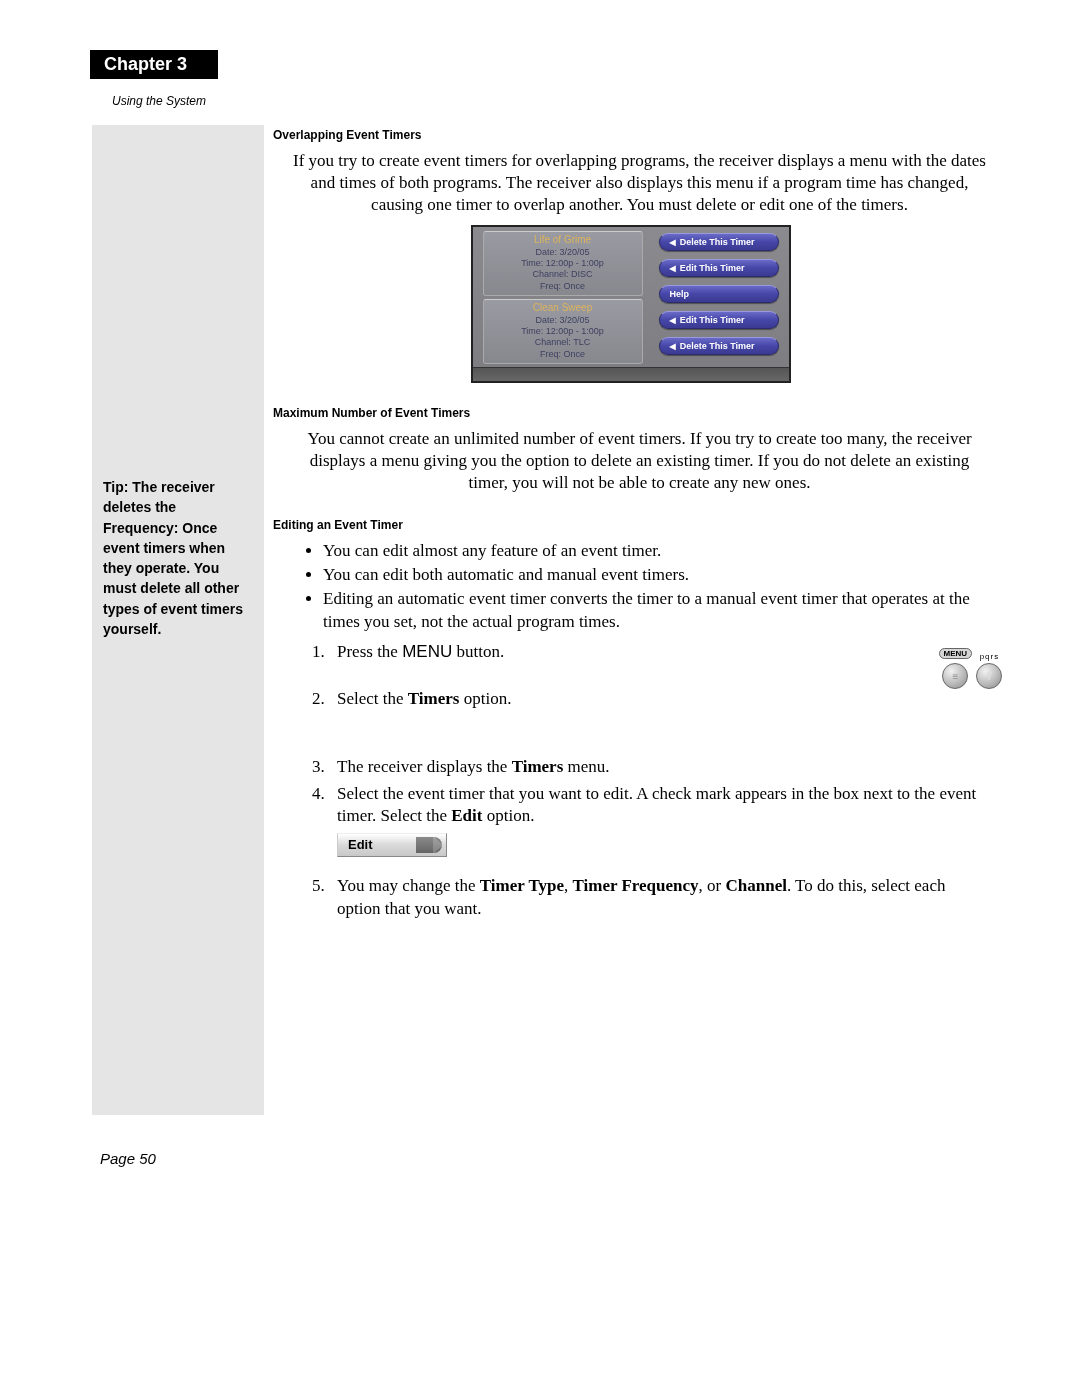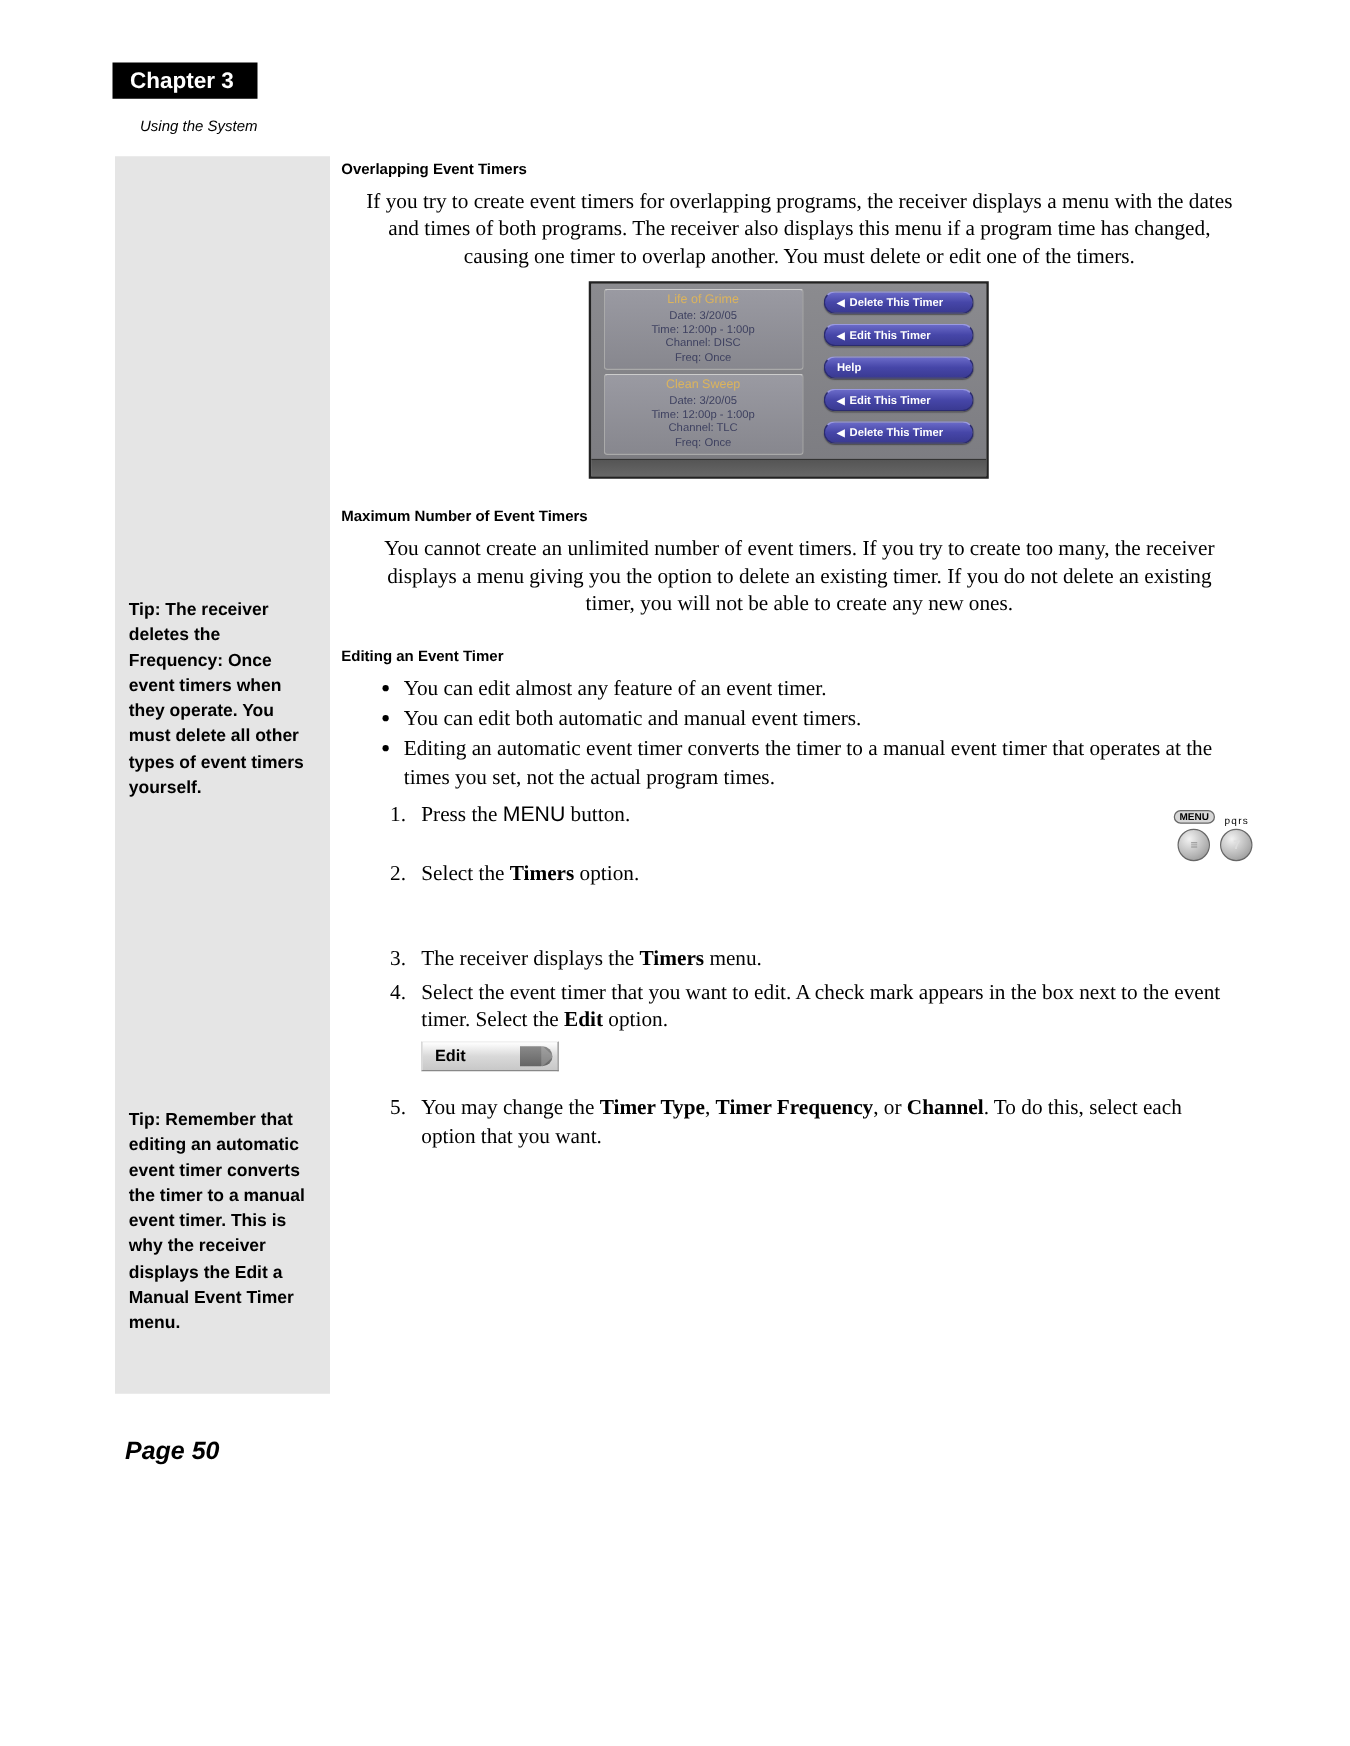--- a/index.html
+++ b/index.html
@@ -20,21 +20,21 @@
   }
   .chapter-badge {
     position: absolute;
     left: 90px; top: 50px;
     background: #000;
     color: #fff;
     font-family: Arial, Helvetica, sans-serif;
     font-weight: bold;
     font-size: 18px;
     padding: 4px 14px;
-    width: 116px;
+    width: 128px;
   }
   .section-title {
     position: absolute;
     left: 112px; top: 94px;
     font-family: Arial, Helvetica, sans-serif;
     font-style: italic;
     font-weight: normal;
     font-size: 12px;
   }
   .sidebar {
@@ -224,37 +224,36 @@
   }
   .edit-btn .arrow::after {
     content:""; position:absolute; right:-1px; top:-1px;
     border-left:10px solid #fff; border-top:9px solid transparent;
     border-bottom:9px solid transparent; opacity:.2;
   }
 
   .page-no {
     position:absolute; left:100px; top:1150px;
     font-family: Arial, Helvetica, sans-serif;
-    font-style: italic; font-weight: bold; font-size:20px;
+    font-style: italic; font-weight: normal; font-size:15px;
   }
 
   .sec-gap { height: 14px; }
   .step3-block { position: relative; }
 </style>
 </head>
 <body>
 
 <div class="page">
 
   <div class="chapter-badge">Chapter 3</div>
   <div class="section-title">Using the System</div>
 
   <div class="sidebar">
     <div class="tip tip-a">Tip: The receiver deletes the Frequency: Once event timers when they operate. You must delete all other types of event timers yourself.</div>
-    <div class="tip tip-b">Tip: Remember that editing an automatic event timer converts the timer to a manual event timer. This is why the receiver displays the Edit a Manual Event Timer menu.</div>
   </div>
 
   <div class="main">
 
     <h2 class="h">Overlapping Event Timers</h2>
     <p class="body">If you try to create event timers for overlapping programs, the receiver displays a menu with the dates and times of both programs. The receiver also displays this menu if a program time has changed, causing one timer to overlap another. You must delete or edit one of the timers.</p>
 
     <div class="figure-wrap">
       <div class="conflict">
         <div class="body">

